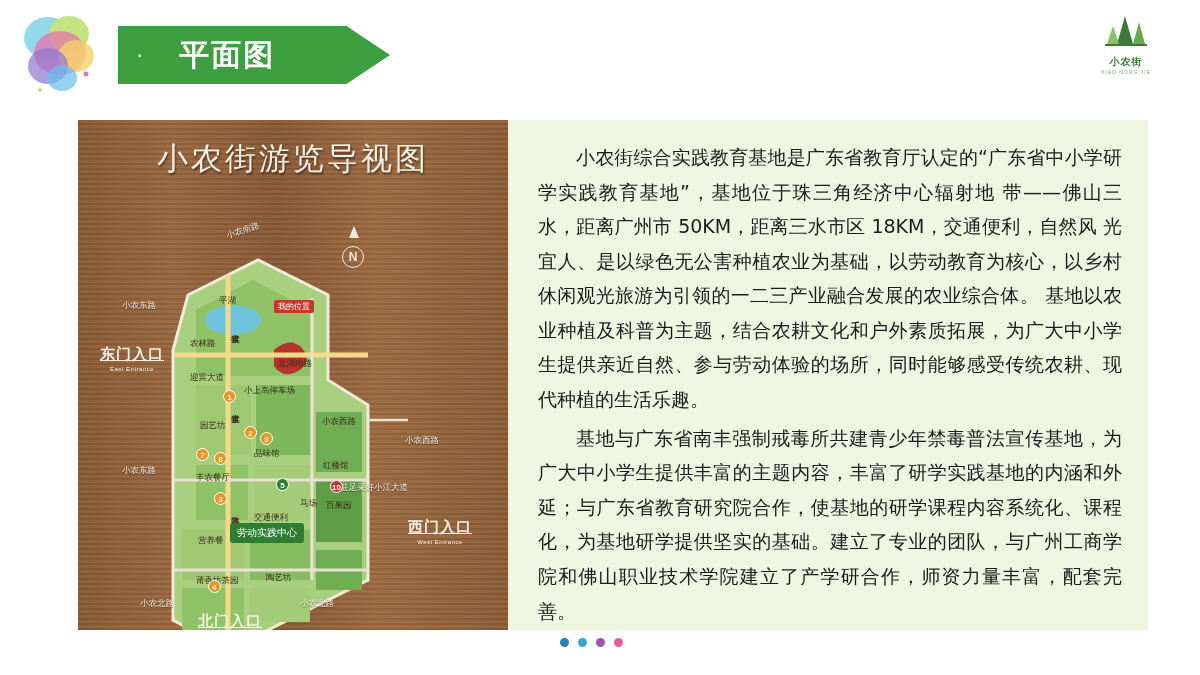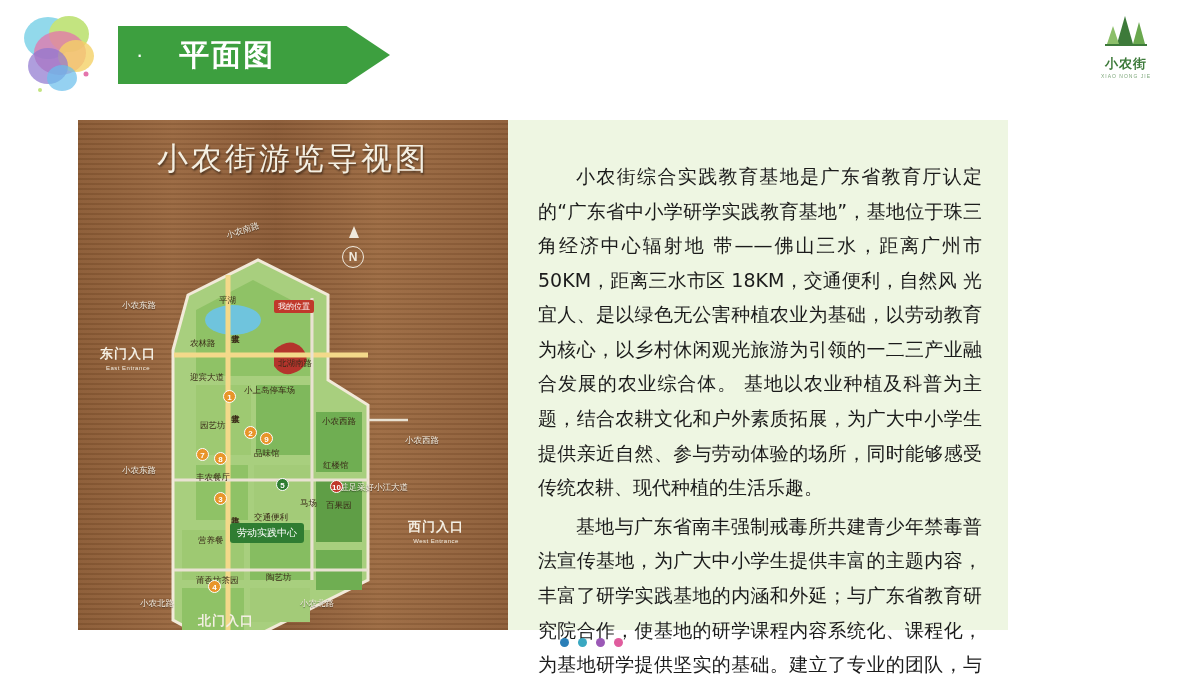--- a/index.html
+++ b/index.html
@@ -34,21 +34,21 @@
     font-weight: bold;
     text-align: right;
   }
   .banner-dot {
     position: relative;
     color: #ffffff; font-size: 22px; margin-right: 2px; padding-left: 18px;
   }
 
   
   .logo { position: absolute; right: 28px; top: 10px; width: 92px; text-align: center; }
-  .logo-name { font-size: 13px; color: #3d7a3a; letter-spacing: 1px; margin-top: 1px; font-weight: bold;}
+  .logo-name { font-size: 10px; color: #3d7a3a; letter-spacing: 1px; margin-top: 1px; font-weight: bold;}
   .logo-sub { font-size: 5px; color: #7fa87c; letter-spacing: 1px; }
 
   
   .map-panel {
     position: absolute; left: 78px; top: 120px;
     width: 430px; height: 510px;
     background: #8a5a36;
     background-image:
       repeating-linear-gradient(0deg, rgba(0,0,0,.07) 0 2px, rgba(255,255,255,.03) 2px 5px),
       linear-gradient(90deg, #8b5b35 0%, #9a6840 22%, #8a5a36 46%, #9d6b42 70%, #8d5d38 100%);
@@ -66,21 +66,21 @@
   }
   .map-plot { position: absolute; left: 0; top: 60px; width: 430px; height: 450px; }
   .map-label {
     position: absolute; color: #f2ece0; font-size: 8.5px; white-space: nowrap;
     text-shadow: 0 1px 1px rgba(0,0,0,.5);
   }
   .map-label.dark { color: #3a2a18; text-shadow: none; }
   .entr-badge {
     position: absolute; font-size: 8px; color: #f4efe3; white-space: nowrap; text-align: center;
   }
-  .entr-badge b { display:block; font-size: 13px; letter-spacing:1px;}
+  .entr-badge b { display:block; font-size: 15px; letter-spacing:1px;text-decoration:underline;}
   .entr-badge i { font-style: normal; font-size: 6px; letter-spacing: .5px; }
   .poi {
     position: absolute; width: 13px; height: 13px; border-radius: 50%;
     background: #e8952a; color: #fff; font-size: 8px; line-height: 13px;
     text-align: center; font-weight: bold;
     border: 1px solid #fff;
   }
   .poi.g { background: #2f7d32; }
   .poi.r { background: #c0392b; }
   .chip {
@@ -96,23 +96,23 @@
   }
   .compass-arrow {
     position: absolute; width: 0; height: 0;
     border-left: 5px solid transparent; border-right: 5px solid transparent;
     border-bottom: 12px solid #f0e9dc;
   }
 
   
   .text-panel {
     position: absolute; left: 508px; top: 120px;
-    width: 500px; height: 510px;
+    width: 640px; height: 510px;
     background: #eef6e2;
-    padding: 39px 26px 20px 30px;
+    padding: 20px 26px 20px 30px;
   }
   .para {
     font-size: 19px;
     line-height: 1.82;
     color: #1b1b1b;
     text-align: justify;
     text-indent: 2em;
     font-family: "DejaVu Sans", sans-serif;
   }
   .para + .para { margin-top: 4px; }

